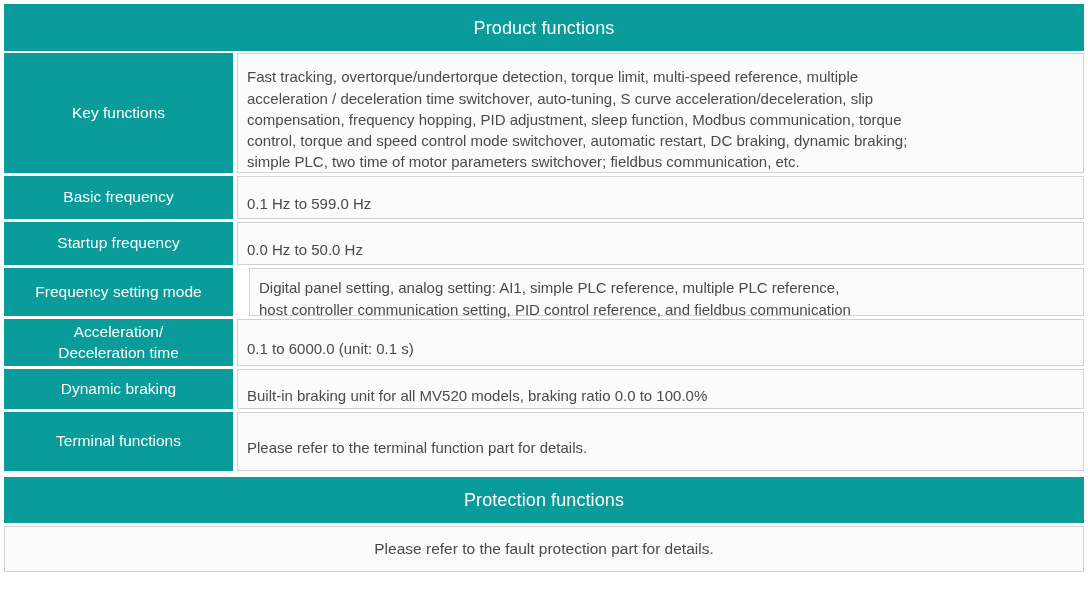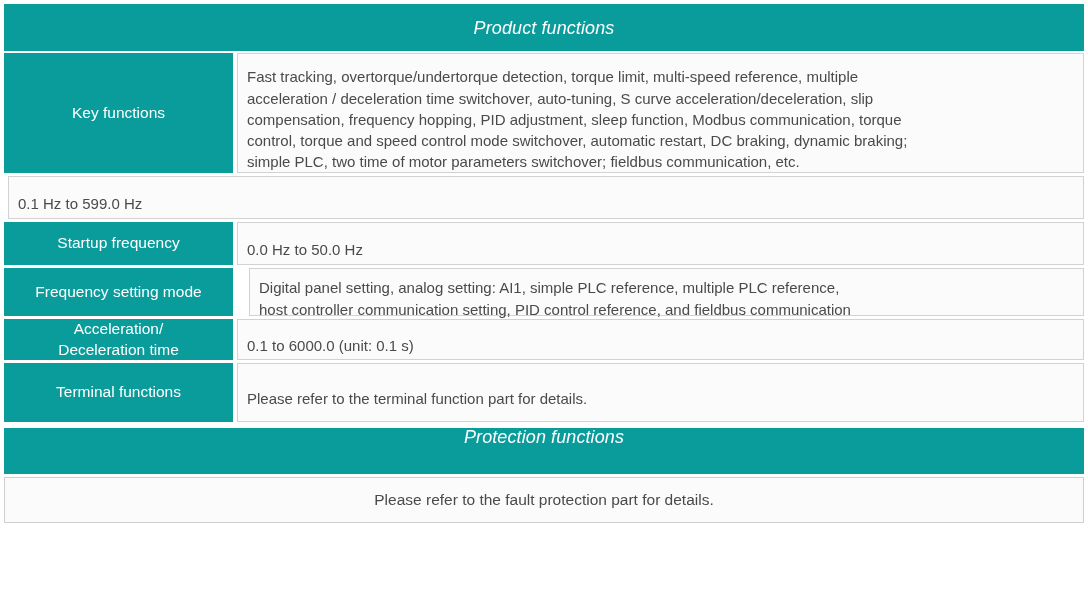--- a/index.html
+++ b/index.html
@@ -23,29 +23,28 @@
 
   
   .section-header {
     background: #0a9b9b;
     color: #ffffff;
     text-align: center;
     font-size: 18px;
     line-height: 1;
     letter-spacing: .1px;
     box-sizing: border-box;
-    font-style: italic;
   }
   .section-header.product {
     height: 47px;
     padding-top: 15px;
   }
   .section-header.protection {
     height: 46px;
-    padding-top: 0;
+    padding-top: 14px;
   }
 
   
   .gap-2 { height: 2px; }
   .gap-3 { height: 3px; }
 
   
   .row {
     display: flex;
     align-items: stretch;
@@ -81,21 +80,21 @@
     flex-direction: column;
     justify-content: center;
   }
   .cell-value .ln { display: block; white-space: nowrap; }
 
   
   .row.r-key        { height: 120px; }
   .row.r-basic      { height: 43px;  }
   .row.r-startup    { height: 43px;  }
   .row.r-freqmode   { height: 48px; gap: 12px;  }
-  .row.r-acceldecel { height: 41px;  }
+  .row.r-acceldecel { height: 47px;  }
   .row.r-dynbrake   { height: 40px;  }
   .row.r-dcbrake    { height: 51px;  }
   .row.r-terminal   { height: 59px;  }
 
   
   .note-cell {
     background: #fbfbfc;
     border: 1px solid #cfcfcf;
     color: #4a4a4a;
     font-size: 15.5px;
@@ -121,20 +120,23 @@
     <div class="cell-value">
       <span class="ln">Fast tracking, overtorque/undertorque detection, torque limit, multi-speed reference, multiple</span>
       <span class="ln">acceleration / deceleration time switchover, auto-tuning, S curve acceleration/deceleration, slip</span>
       <span class="ln">compensation, frequency hopping, PID adjustment, sleep function, Modbus communication, torque</span>
       <span class="ln">control, torque and speed control mode switchover, automatic restart, DC braking, dynamic braking;</span>
       <span class="ln">simple PLC, two time of motor parameters switchover; fieldbus communication, etc.</span>
     </div>
   </div>
 
   <div class="row r-basic">
+    <div class="cell-label">
+        <span>Basic frequency</span>
+      </div>
     <div class="cell-value">
       <span class="ln">0.1 Hz to 599.0 Hz</span>
     </div>
   </div>
 
   <div class="row r-startup">
     <div class="cell-label">
         <span>Startup frequency</span>
       </div>
     <div class="cell-value">
@@ -155,20 +157,28 @@
   <div class="row r-acceldecel">
     <div class="cell-label">
         <span style="white-space:pre-line">Acceleration/
 Deceleration time</span>
       </div>
     <div class="cell-value">
       <span class="ln">0.1 to 6000.0 (unit: 0.1 s)</span>
     </div>
   </div>
 
+  <div class="row r-dynbrake">
+    <div class="cell-label">
+        <span>Dynamic braking</span>
+      </div>
+    <div class="cell-value">
+      <span class="ln">Built-in braking unit for all MV520 models, braking ratio 0.0 to 100.0%</span>
+    </div>
+  </div>
 
 
   <div class="row r-terminal">
     <div class="cell-label">
         <span>Terminal functions</span>
       </div>
     <div class="cell-value">
       <span class="ln">Please refer to the terminal function part for details.</span>
     </div>
   </div>

